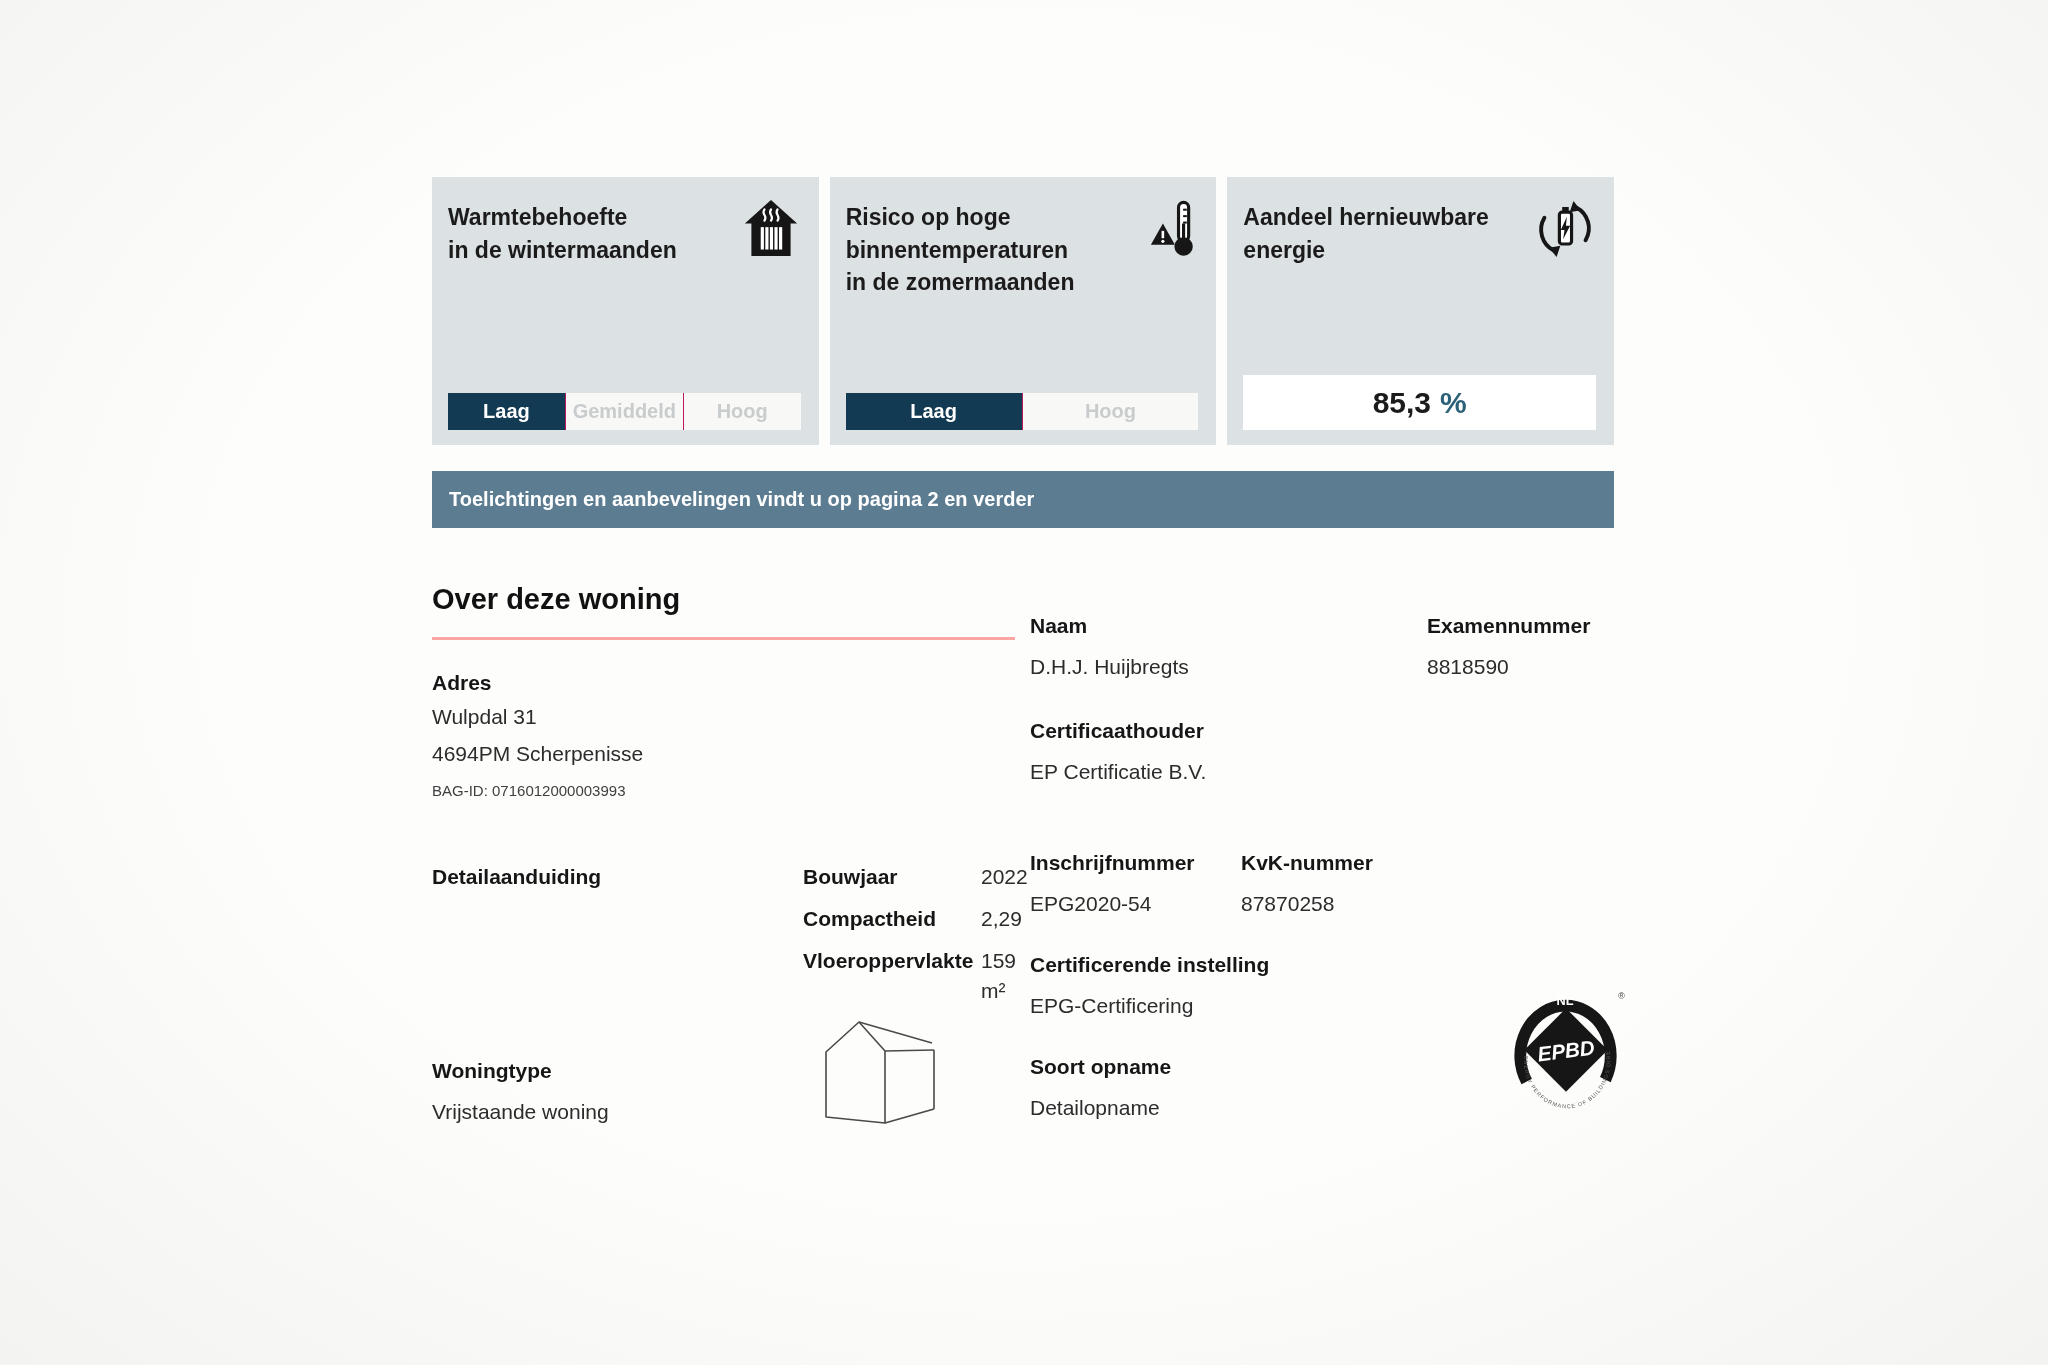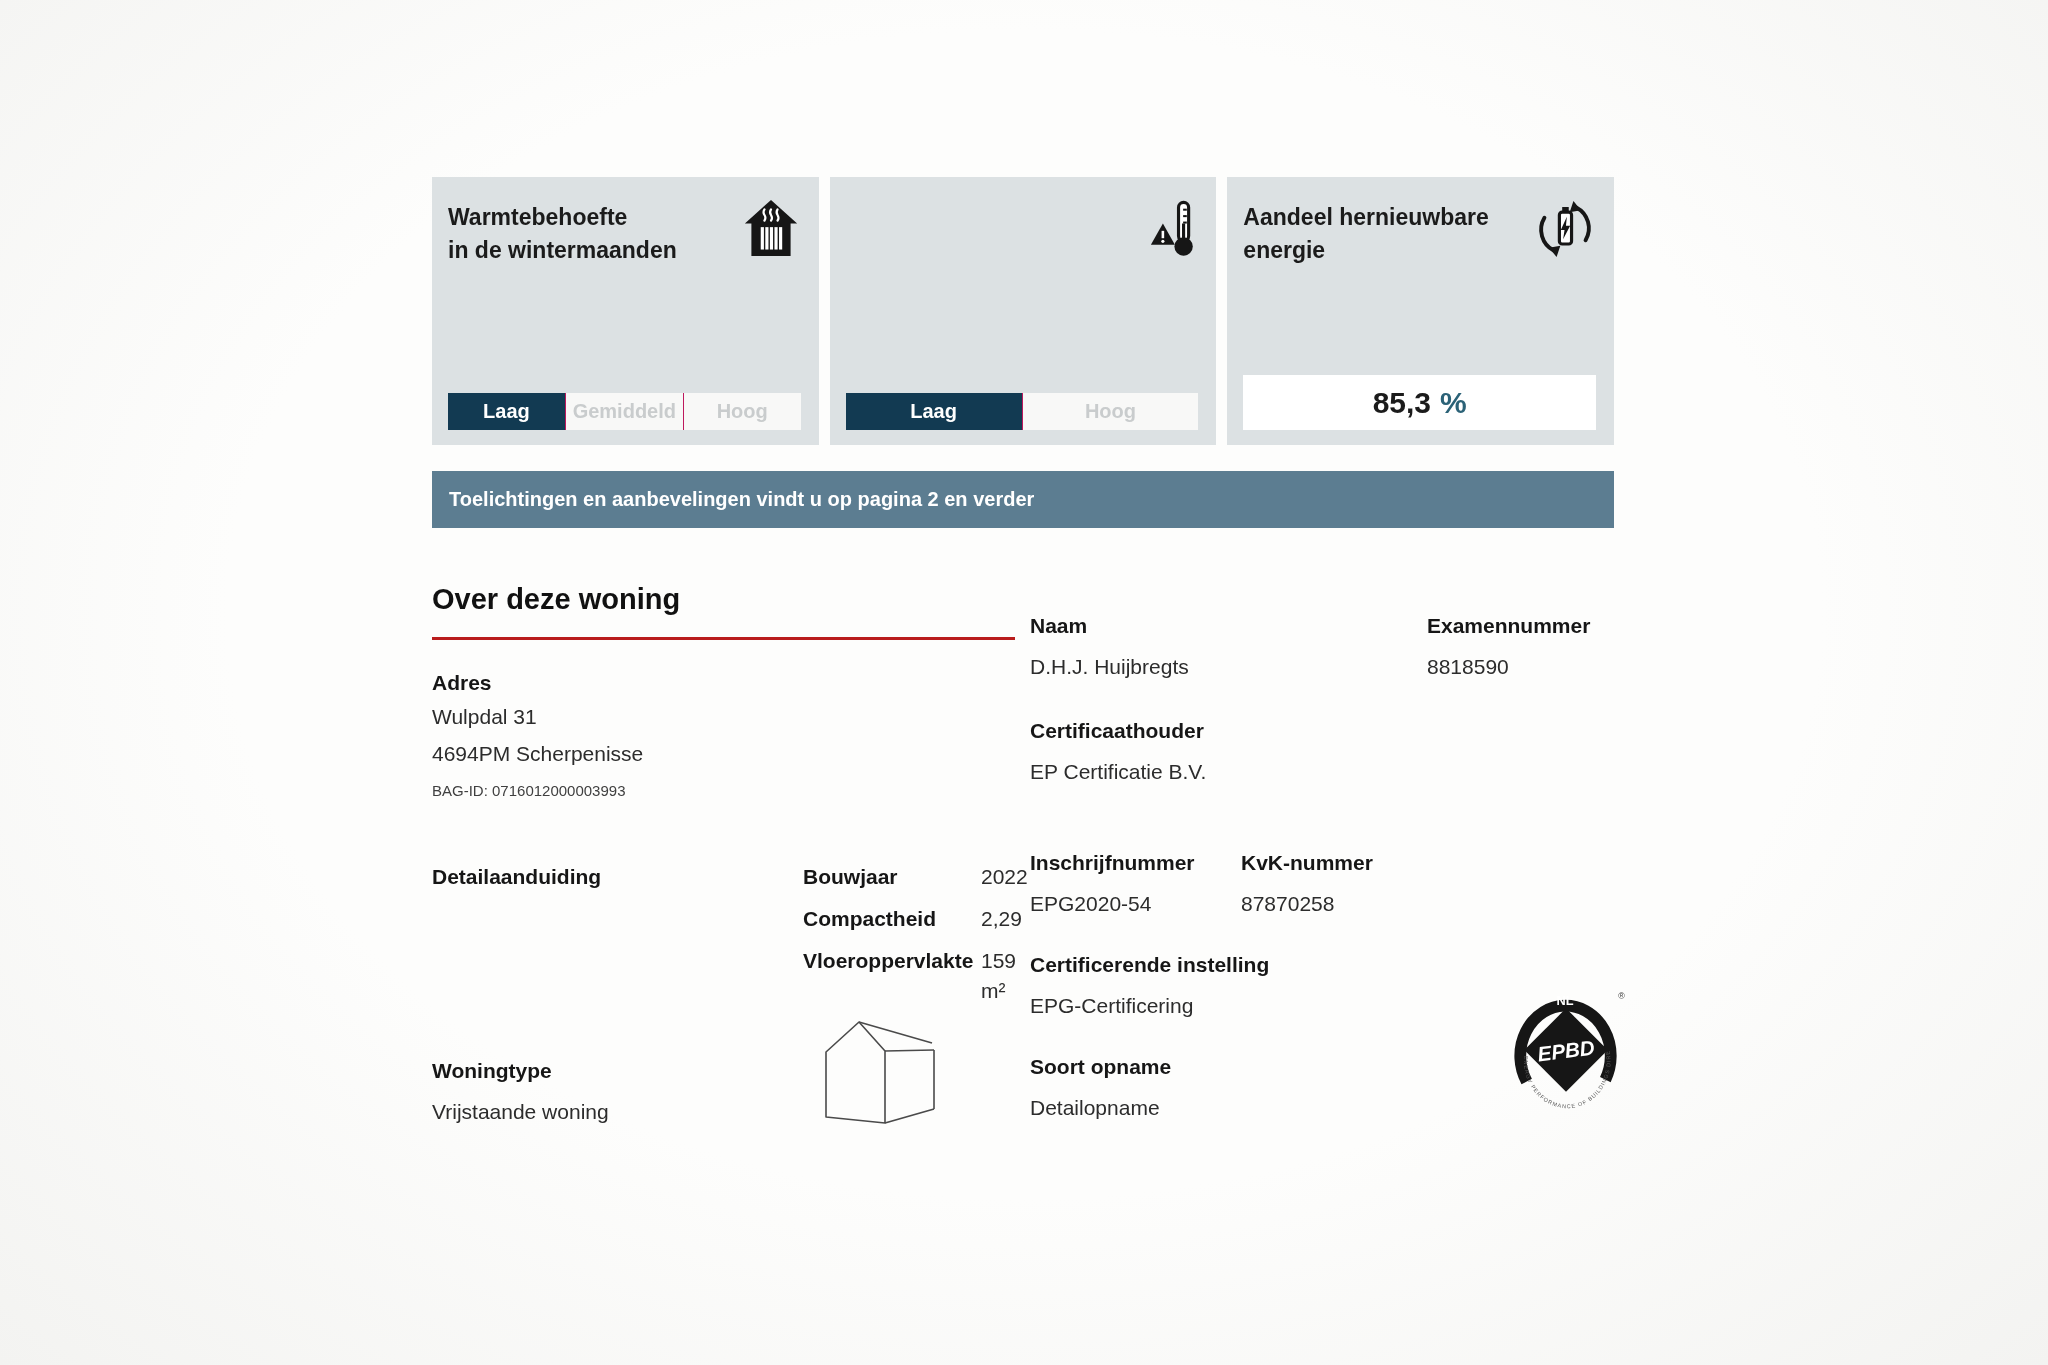--- a/index.html
+++ b/index.html
@@ -24,21 +24,21 @@
   .value-unit { color:#2b6277; margin-left:9px; }
 
   
   .banner { position:absolute; left:432px; top:471px; width:1182px; height:57px; background:#5c7d91; display:flex; align-items:center; padding:0 17px; }
   .banner-text { color:#ffffff; font-weight:bold; font-size:20px; }
 
   
   .col { position:absolute; top:583px; }
   .col-woning { left:432px; width:583px; height:600px; }
   .col-opname { left:1030px; width:584px; height:600px; }
-  .section-heading { font-size:29px; font-weight:bold; color:#111; padding-bottom:21px; border-bottom:3px solid #b91c1c; }
+  .section-heading { font-size:29px; font-weight:bold; color:#111; padding-bottom:21px; border-bottom:3px solid #fca5a5; }
 
   .field-label { font-weight:bold; font-size:21px; color:#161616; line-height:30px; }
   .field-value { font-size:21px; color:#2c2c2c; line-height:30px; }
   .field .field-label { margin-bottom:11px; }
 
   .adres-block { margin-top:28px; }
   .adres-block .field-value { line-height:37px; }
   .bag-id { font-size:15px; color:#3f3f3f; margin-top:10px; }
 
   .detail-row { display:grid; grid-template-columns:325px 1fr; margin-top:63px;gap:46px; }
@@ -84,20 +84,23 @@
     <div class="card-bottom">
       <div class="segmented">
         <div class="segment selected">Laag</div>
         <div class="segment">Gemiddeld</div>
         <div class="segment">Hoog</div>
       </div>
     </div>
   </div>
 
   <div class="card">
+    <div class="card-title">Risico op hoge
+binnentemperaturen
+in de zomermaanden</div>
     <span class="card-icon">
       <svg width="46" height="60" viewBox="0 0 50 64">
         <rect x="31" y="3" width="11" height="42" rx="5.5" fill="#ffffff" stroke="#161616" stroke-width="3.4"></rect>
         <rect x="34.8" y="26" width="3.4" height="20" fill="#161616"></rect>
         <circle cx="36.5" cy="51" r="10" fill="#161616"></circle>
         <g stroke="#161616" stroke-width="2.2">
           <line x1="36" y1="11" x2="40" y2="11"></line>
           <line x1="36" y1="18" x2="40" y2="18"></line>
           <line x1="36" y1="25" x2="40" y2="25"></line>
         </g>

